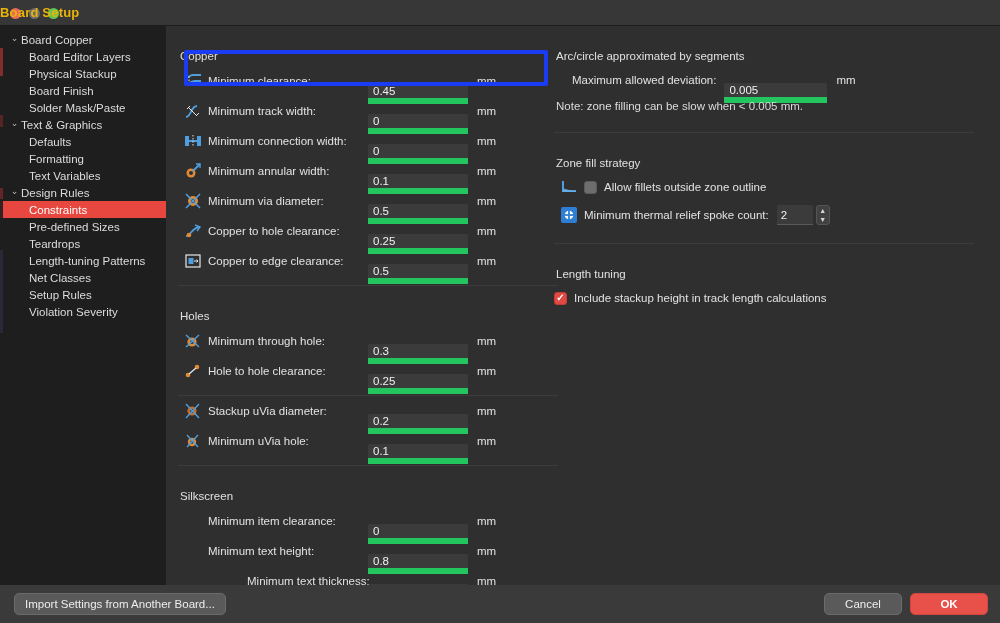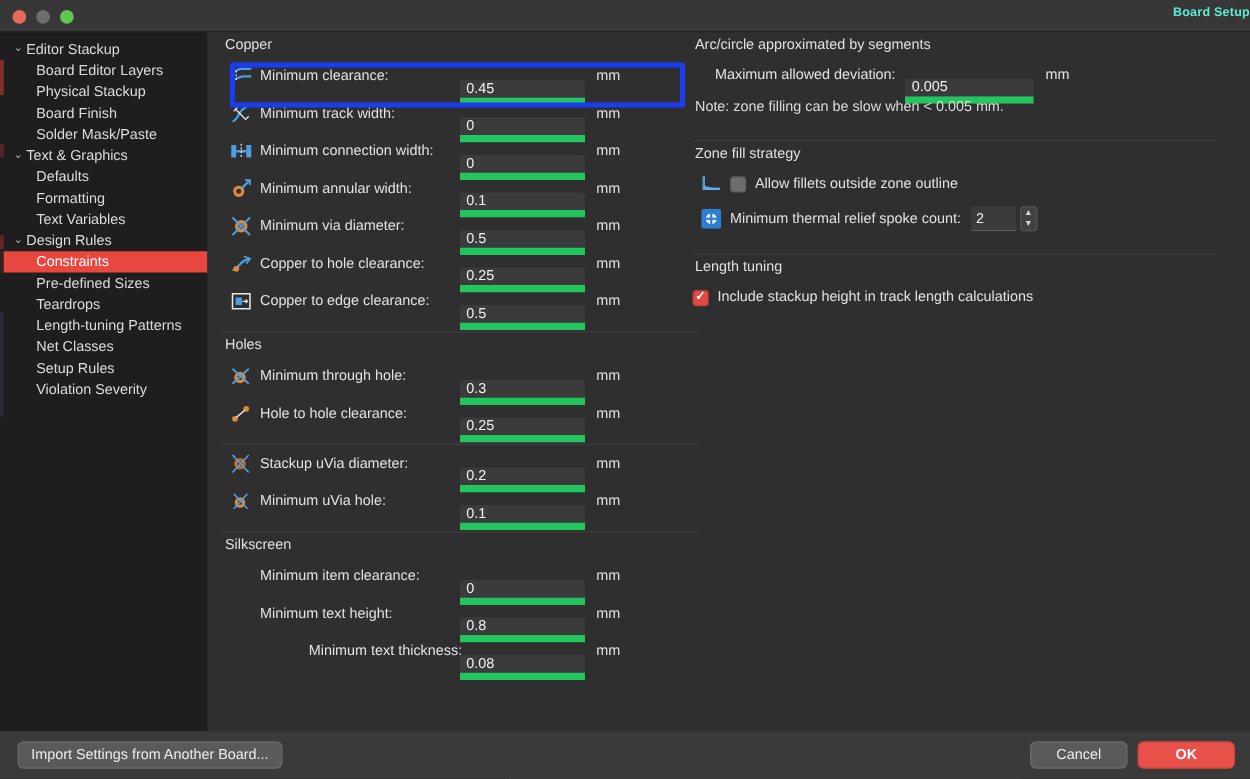--- a/index.html
+++ b/index.html
@@ -22,22 +22,22 @@
     background: #373737;
     border-bottom: 1px solid #1c1c1c;
   }
   .traffic { position: absolute; top: 8px; display: flex; gap: 8px; left: 10px; }
   .tl { width: 11px; height: 11px; border-radius: 50%; }
   .tl.red    { background: #e8695c; }
   .tl.yellow { background: #6d6d6d; }
   .tl.green  { background: #62c554; }
   .win-title {
     position: absolute; top: 5px; left: 0; width: 1000px;
-    text-align: right;
-    font-size: 10px; font-weight: bold; color: #5eead4;
+    text-align: left;
+    font-size: 13px; font-weight: bold; color: #eab308;
     letter-spacing: .2px;
   }
   .bg-bleed-top {
     position: absolute; top: 0; left: 0; width: 1000px; height: 4px;
     background: linear-gradient(90deg,#2b2b2b 0 6%,#5a3b3b 6% 9%,#2b2b2b 9% 18%,
       #6a3030 18% 21%,#2b2b2b 21% 42%,#7a2b2b 42% 46%,#2b2b2b 46% 49%,
       #7a2b2b 49% 51%,#2b2b2b 51% 67%,#6a2d2d 67% 69%,#2b2b2b 69% 100%);
     opacity:.85;
   }
 
@@ -77,21 +77,21 @@
   .content {
     position: absolute; top: 26px; left: 166px;
     width: 834px; height: 559px;
     background: #2f2f2f;
   }
   .col-left  { position: absolute; top: 0; left: 12px;  width: 380px; }
   .col-right { position: absolute; top: 0; left: 388px; width: 420px; }
 
   .section-title {
     font-size: 11.5px; color: #e0e0e0;
-    margin: 4px 0 4px 2px;
+    margin: 24px 0 4px 2px;
   }
   .divider {
     height: 1px; background: #3c3c3c;
     margin: 9px 0 0 0;
   }
 
   .row {
     height: 30px;
     display: flex; align-items: center;
   }
@@ -207,21 +207,21 @@
       <div class="tl yellow"></div>
       <div class="tl green"></div>
     </div>
     <div class="win-title">Board Setup</div>
   </div>
 
   <div class="sidebar">
     <div class="tree" id="tree">
         <div class="tree-row group">
           <span class="chev">⌄</span>
-          <span>Editor Stackup</span>
+          <span>Board Copper</span>
         </div>
         <div class="tree-row child">
           <span>Board Editor Layers</span>
         </div>
         <div class="tree-row child">
           <span>Physical Stackup</span>
         </div>
         <div class="tree-row child">
           <span>Board Finish</span>
         </div>

